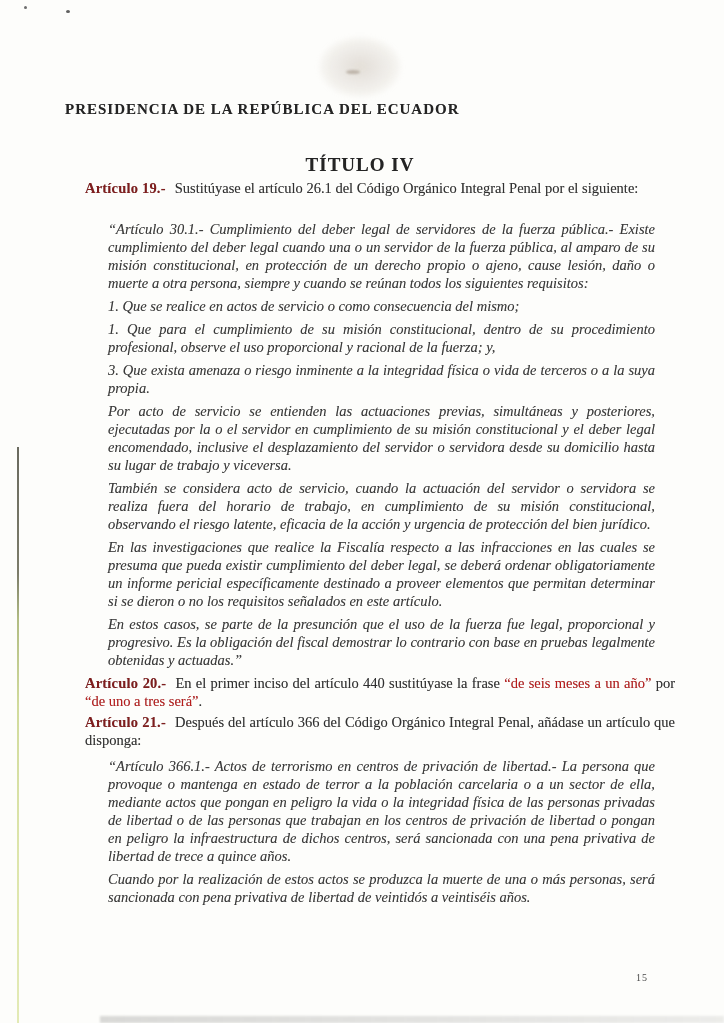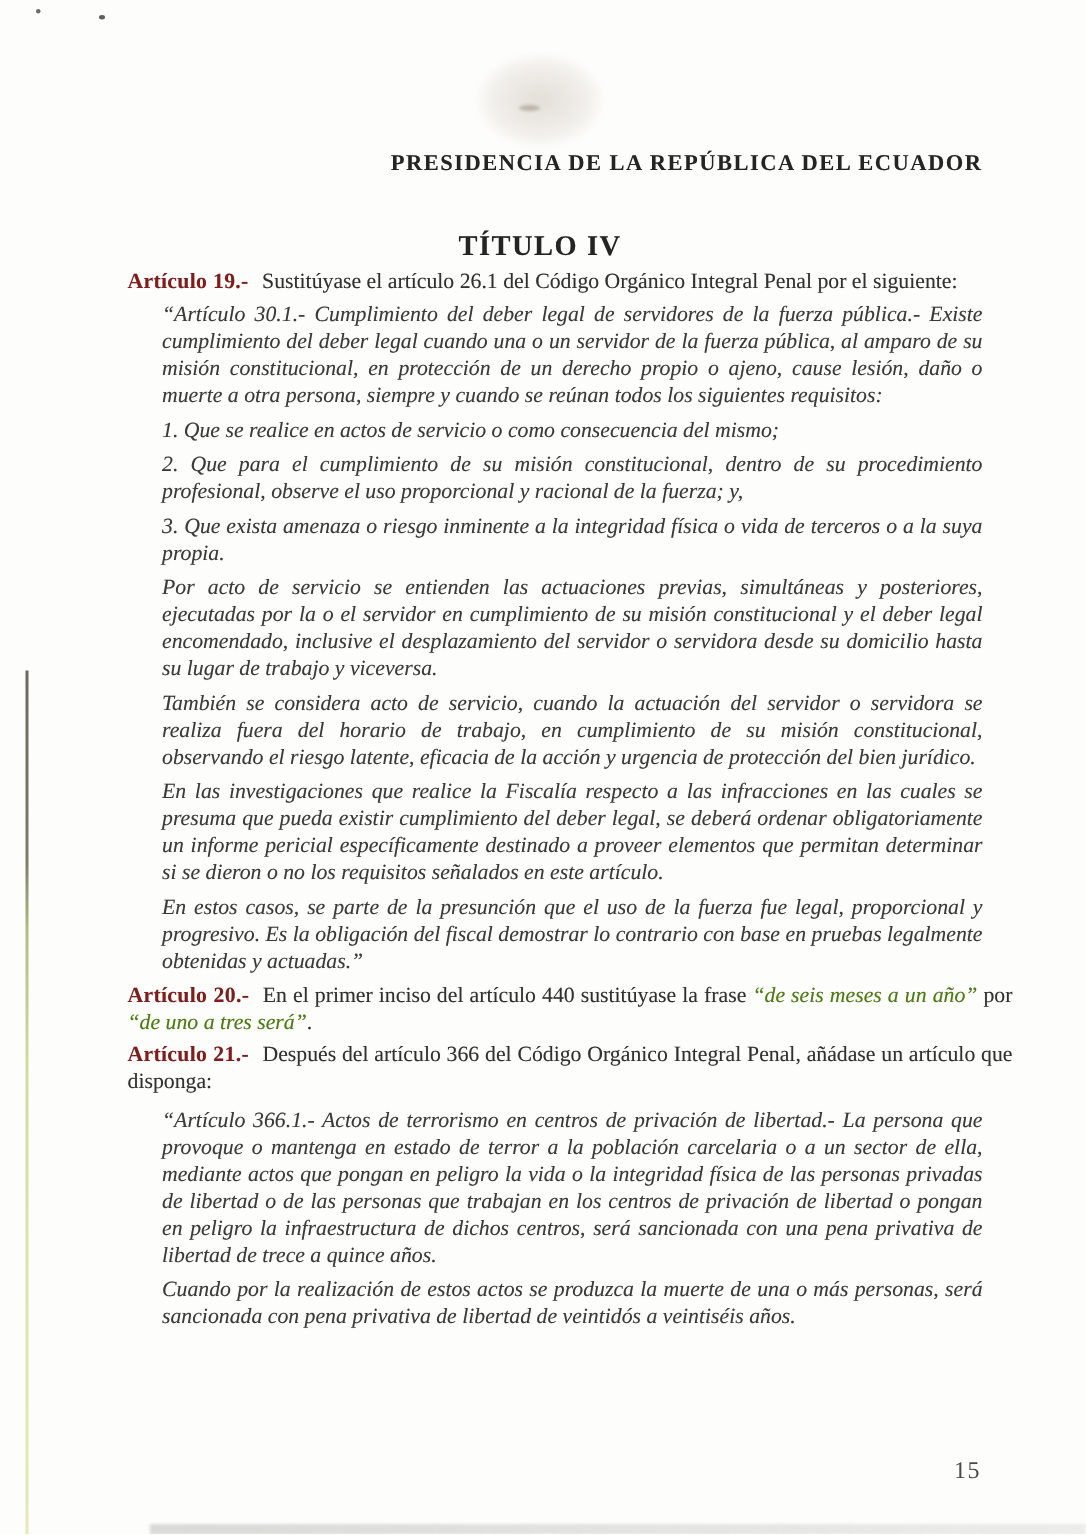--- a/index.html
+++ b/index.html
@@ -17,21 +17,21 @@
     top: 0; left: 0;
     width: 724px;
     padding: 100px 0 0 85px;
     box-sizing: border-box;
     text-shadow: 0 0 0.5px rgba(45,45,45,0.35);
   }
   .letterhead {
     position: relative;
     left: -20px;
     width: 590px;
-    text-align: right;
+    text-align: left;
     font-weight: bold;
     font-size: 15px;
     line-height: 18px;
     letter-spacing: 1px;
     color: #242424;
     margin-bottom: 38px;
   }
   .doc-title {
     position: relative;
     left: -20px;
@@ -51,40 +51,40 @@
     line-height: 18px;
     text-align: justify;
   }
   .art-label {
     font-weight: bold;
     color: #7f1d1d;
     margin-right: 9px;
     letter-spacing: 0.2px;
   }
   .quote {
-    margin: 4px 0 3px 23px;
+    margin: 23px 0 3px 23px;
     width: 547px;
   }
   .quote p {
     margin: 0 0 5px 0;
     font-style: italic;
     font-size: 14.5px;
     line-height: 18px;
     text-align: justify;
     color: #3a3a3a;
   }
-  p.article .inline-quote { font-style: italic; color: #4d7c0f; }
+  p.article .inline-quote { color: #b91c1c; }
   .art20 { margin-top: 4px; }
   .art21 { margin-top: 2px; }
   .quote366 { margin-top: 8px; }
   .page-number {
     position: absolute;
     top: 972px;
     left: 636px;
-    font-size: 16px;
+    font-size: 10px;
     color: #4a4a4a;
     letter-spacing: 1px;
   }
   
   .scan-line {
     position: absolute;
     left: 17px;
     top: 447px;
     width: 2px;
     height: 576px;
@@ -155,21 +155,21 @@
 
     <div class="doc-title">
       <div>TÍTULO IV</div>
     </div>
 
     <p class="article"><span class="art-label">Artículo 19.-</span><span>Sustitúyase el artículo 26.1 del Código Orgánico Integral Penal por el siguiente:</span></p>
 
     <div class="quote">
       <p>“Artículo 30.1.- Cumplimiento del deber legal de servidores de la fuerza pública.- Existe cumplimiento del deber legal cuando una o un servidor de la fuerza pública, al amparo de su misión constitucional, en protección de un derecho propio o ajeno, cause lesión, daño o muerte a otra persona, siempre y cuando se reúnan todos los siguientes requisitos:</p>
       <p>1. Que se realice en actos de servicio o como consecuencia del mismo;</p>
-      <p>2. Que para el cumplimiento de su misión constitucional, dentro de su procedimiento profesional, observe el uso proporcional y racional de la fuerza; y,</p>
+      <p>1. Que para el cumplimiento de su misión constitucional, dentro de su procedimiento profesional, observe el uso proporcional y racional de la fuerza; y,</p>
       <p>3. Que exista amenaza o riesgo inminente a la integridad física o vida de terceros o a la suya propia.</p>
       <p>Por acto de servicio se entienden las actuaciones previas, simultáneas y posteriores, ejecutadas por la o el servidor en cumplimiento de su misión constitucional y el deber legal encomendado, inclusive el desplazamiento del servidor o servidora desde su domicilio hasta su lugar de trabajo y viceversa.</p>
       <p>También se considera acto de servicio, cuando la actuación del servidor o servidora se realiza fuera del horario de trabajo, en cumplimiento de su misión constitucional, observando el riesgo latente, eficacia de la acción y urgencia de protección del bien jurídico.</p>
       <p>En las investigaciones que realice la Fiscalía respecto a las infracciones en las cuales se presuma que pueda existir cumplimiento del deber legal, se deberá ordenar obligatoriamente un informe pericial específicamente destinado a proveer elementos que permitan determinar si se dieron o no los requisitos señalados en este artículo.</p>
       <p>En estos casos, se parte de la presunción que el uso de la fuerza fue legal, proporcional y progresivo. Es la obligación del fiscal demostrar lo contrario con base en pruebas legalmente obtenidas y actuadas.”</p>
     </div>
 
     <p class="article art20"><span class="art-label">Artículo 20.-</span><span>En el primer inciso del artículo 440 sustitúyase la frase </span><span class="inline-quote">“de seis meses a un año”</span><span> por </span><span class="inline-quote">“de uno a tres será”</span><span>.</span></p>
 
     <p class="article art21"><span class="art-label">Artículo 21.-</span><span>Después del artículo 366 del Código Orgánico Integral Penal, añádase un artículo que disponga:</span></p>

